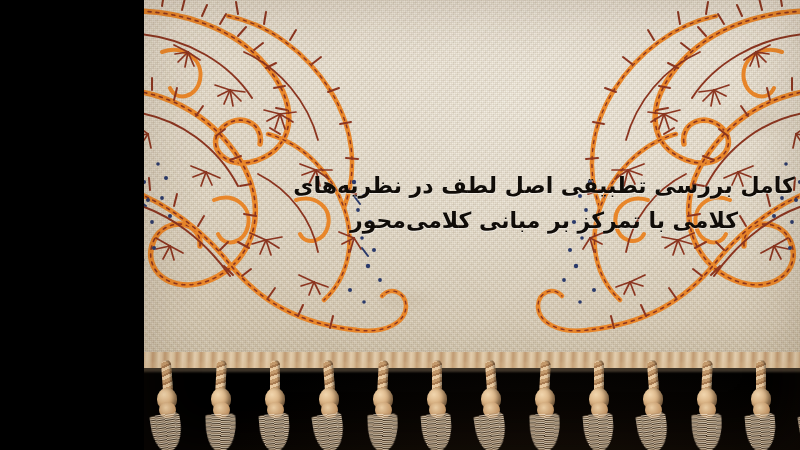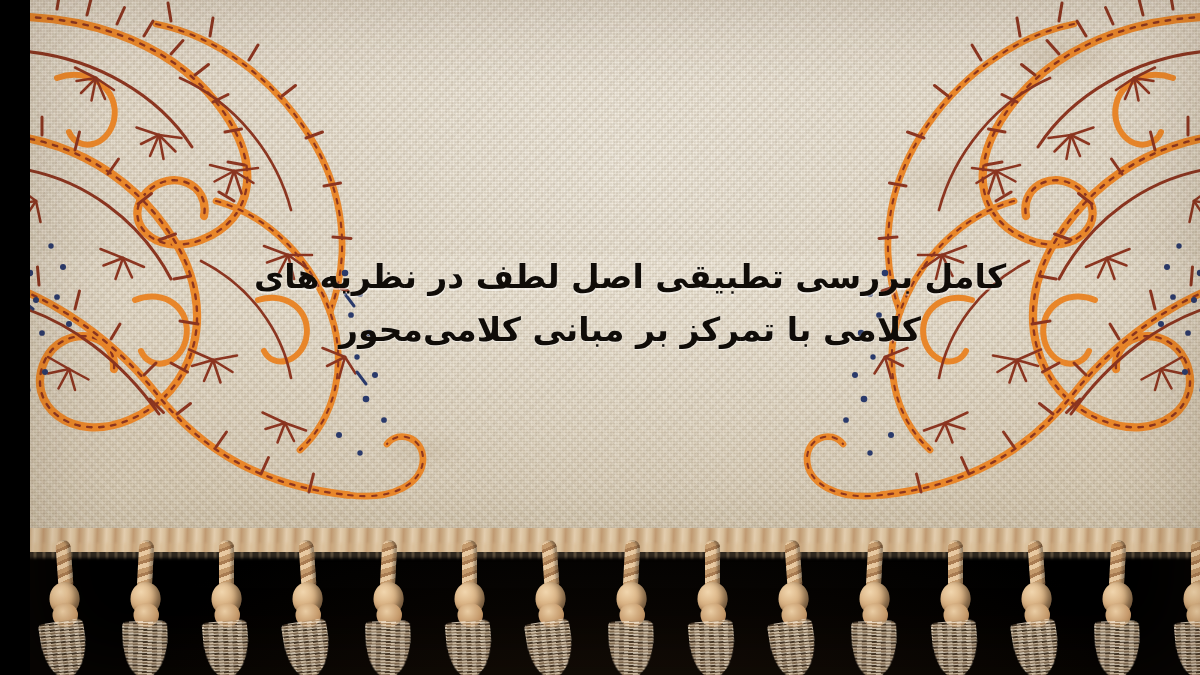--- a/index.html
+++ b/index.html
@@ -5,21 +5,21 @@
 <style>
   html,body{margin:0;padding:0;}
   body{
     width:800px;height:450px;overflow:hidden;
     background:#000;
     font-family:"DejaVu Sans","Liberation Sans",sans-serif;
   }
 
   #stage{
     position:relative;
-    width:780px;height:450px;
+    width:656px;height:450px;
     overflow:hidden;
     background:#8b5cf6;
   }
 
   
   .backdrop-black{
     position:absolute;left:0;top:0;width:800px;height:450px;
     background:
       radial-gradient(ellipse 70% 50% at 50% 110%, #140d07 0%, #000 70%),
       #000000;

